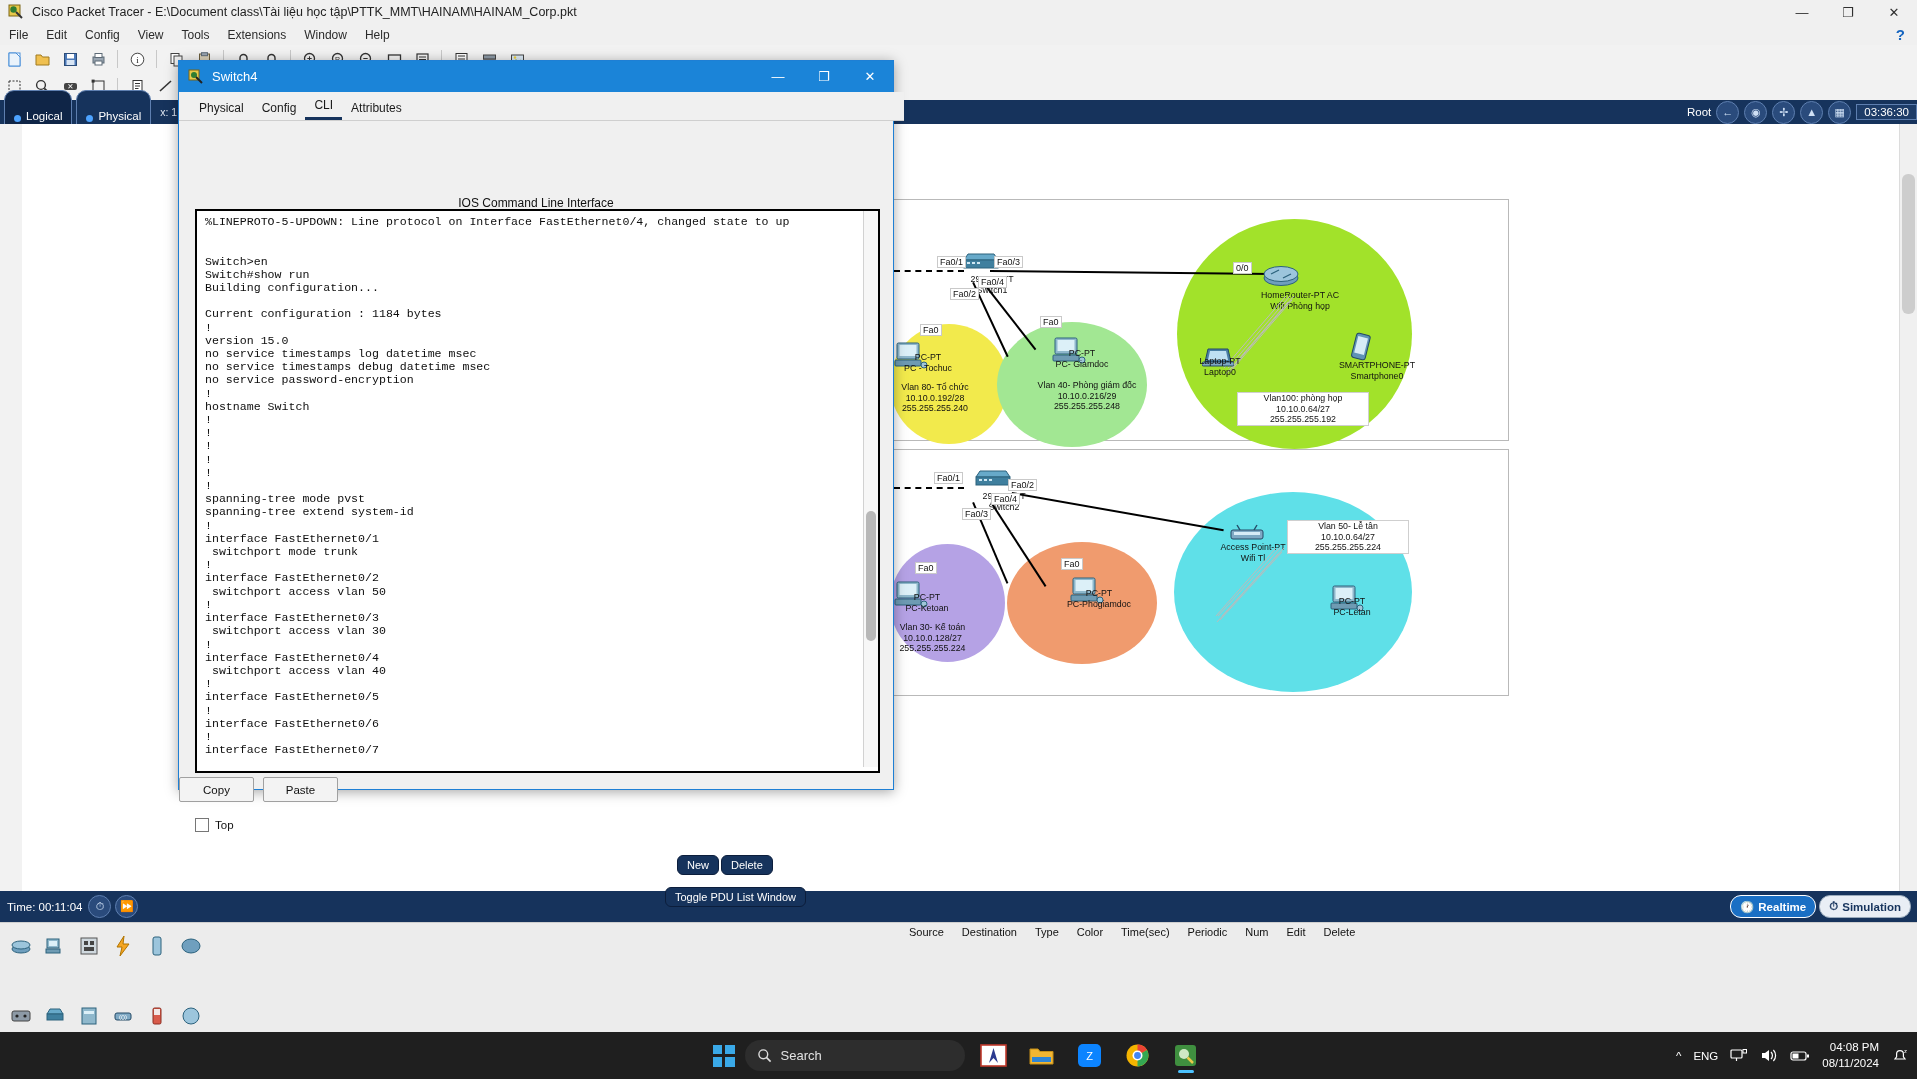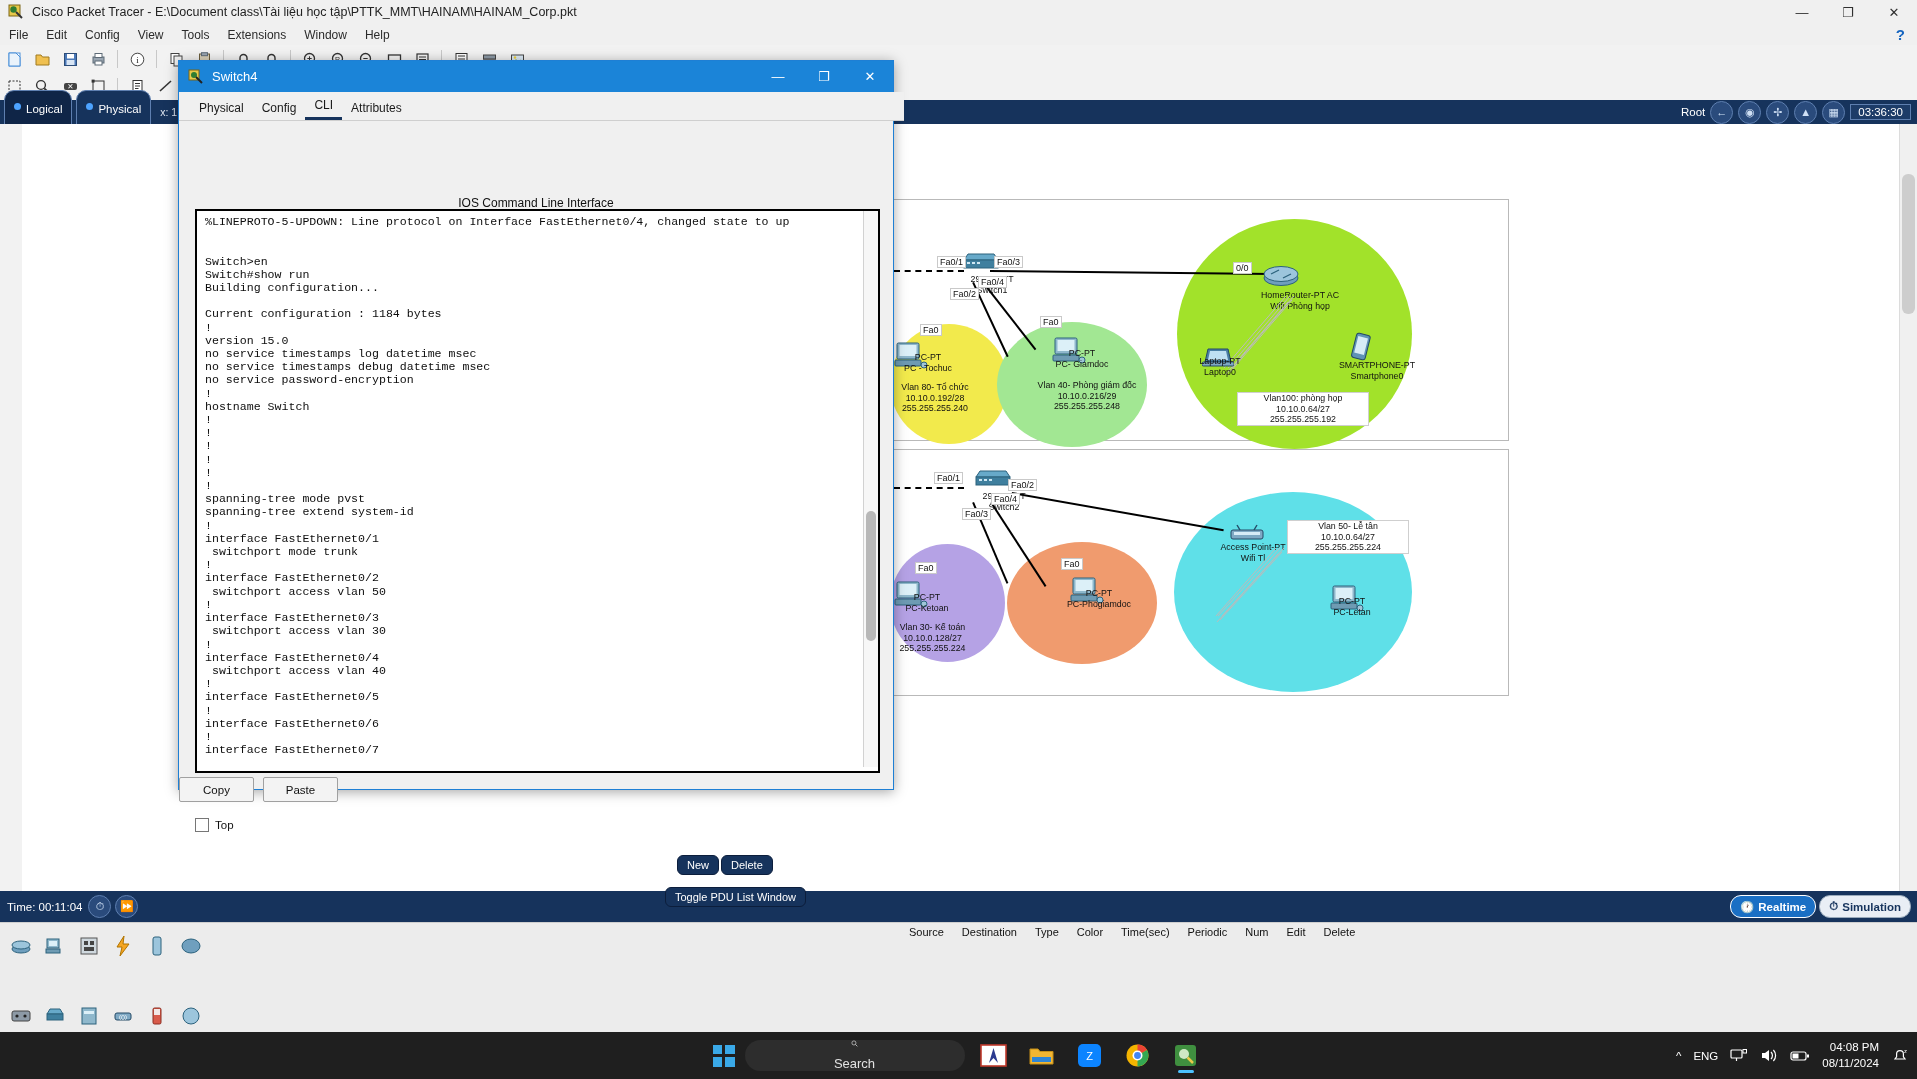--- a/index.html
+++ b/index.html
@@ -38,27 +38,27 @@
     position:absolute;left:0;top:73px;width:1917px;height:27px;
     background:#f2f2f2;border-bottom:1px solid #d5d5d5;display:flex;align-items:center;
   }
   
   .modebar{
     position:absolute;left:0;top:100px;width:1917px;height:24px;
     background:#16335c;display:flex;align-items:center;
   }
   .mode-pill{
     height:19px;border-radius:10px;background:#16335c;border:1px solid #5e7fb0;
-    color:#fff;font-size:11.5px;display:flex;align-items:flex-start;
+    color:#fff;font-size:11.5px;display:flex;align-items:flex-end;
     padding:12px 9px;margin-left:4px;gap:5px;
   }
   .mode-pill.active{background:#0f2547;}
   .mode-dot{width:7px;height:7px;border-radius:50%;background:#4da3ff;}
   .coords{color:#dfe7f2;font-size:10.5px;margin-left:9px;}
-  .modebar-right{margin-left:auto;display:flex;align-items:center;gap:5px;padding-right:6px;}
+  .modebar-right{margin-left:auto;display:flex;align-items:center;gap:5px;}
   .root-label{color:#fff;font-size:11.5px;}
   .round-btn{width:21px;height:21px;border-radius:50%;background:#2a4b7c;border:1px solid #5e7fb0;
              display:flex;align-items:center;justify-content:center;color:#cfe0f5;font-size:11px;}
   .clockbox{background:#1d3c68;border:1px solid #5e7fb0;color:#fff;font-size:11.5px;padding:1px 7px;}
   
   .workspace{
     position:absolute;left:0;top:124px;width:1917px;height:767px;background:#ffffff;
   }
   .ws-left-rail{position:absolute;left:0;top:0;width:22px;height:767px;background:#f2f2f2;border-right:1px solid #d0d0d0;}
   .ws-canvas{position:absolute;left:22px;top:0;right:17px;height:767px;background:#fff;overflow:hidden;}
@@ -89,21 +89,21 @@
   
   .pdu-area{position:absolute;left:790px;top:922px;width:1127px;height:110px;background:#ececec;border-top:1px solid #cfcfcf;}
   .pdu-headers{position:absolute;left:110px;top:3px;display:flex;gap:0;font-size:11px;color:#111;}
   .pdu-headers span{padding:0 9px;}
   .pdu-btn{background:#16335c;color:#fff;font-size:11px;border:1px solid #0c1e3c;padding:3px 9px;border-radius:6px;}
   
   .taskbar{position:absolute;left:0;top:1032px;width:1917px;height:47px;background:#1f1f1f;display:flex;align-items:center;}
   .tb-center{position:absolute;left:50%;transform:translateX(-50%);display:flex;align-items:center;gap:10px;}
   .win-logo{width:22px;height:22px;display:grid;grid-template-columns:1fr 1fr;grid-template-rows:1fr 1fr;gap:2.5px;}
   .win-logo i{background:#3aa9e8;display:block;}
-  .search-pill{width:196px;height:31px;border-radius:16px;background:#2d2d2d;display:flex;align-items:center;padding:0 12px;gap:9px;flex-direction:column;}
+  .search-pill{width:196px;height:31px;border-radius:16px;background:#2d2d2d;display:flex;align-items:center;padding:0 12px;gap:9px;}
   .search-pill .txt{color:#e2e2e2;font-size:13px;}
   .tb-app{width:38px;height:38px;display:flex;align-items:center;justify-content:center;position:relative;}
   .tb-app.active::after{content:"";position:absolute;bottom:2px;left:50%;transform:translateX(-50%);width:16px;height:3px;border-radius:2px;background:#4cc2ff;}
   .tray{position:absolute;right:8px;display:flex;align-items:center;gap:12px;color:#fff;font-size:11.5px;}
   .tray-clock{text-align:right;line-height:1.32;font-size:11.5px;}
   
   .dlg{
     position:absolute;left:178px;top:60px;width:714px;height:728px;
     background:#f0f0f0;border:1px solid #1e7fd4;box-shadow:0 2px 12px rgba(0,0,0,.35);
   }

